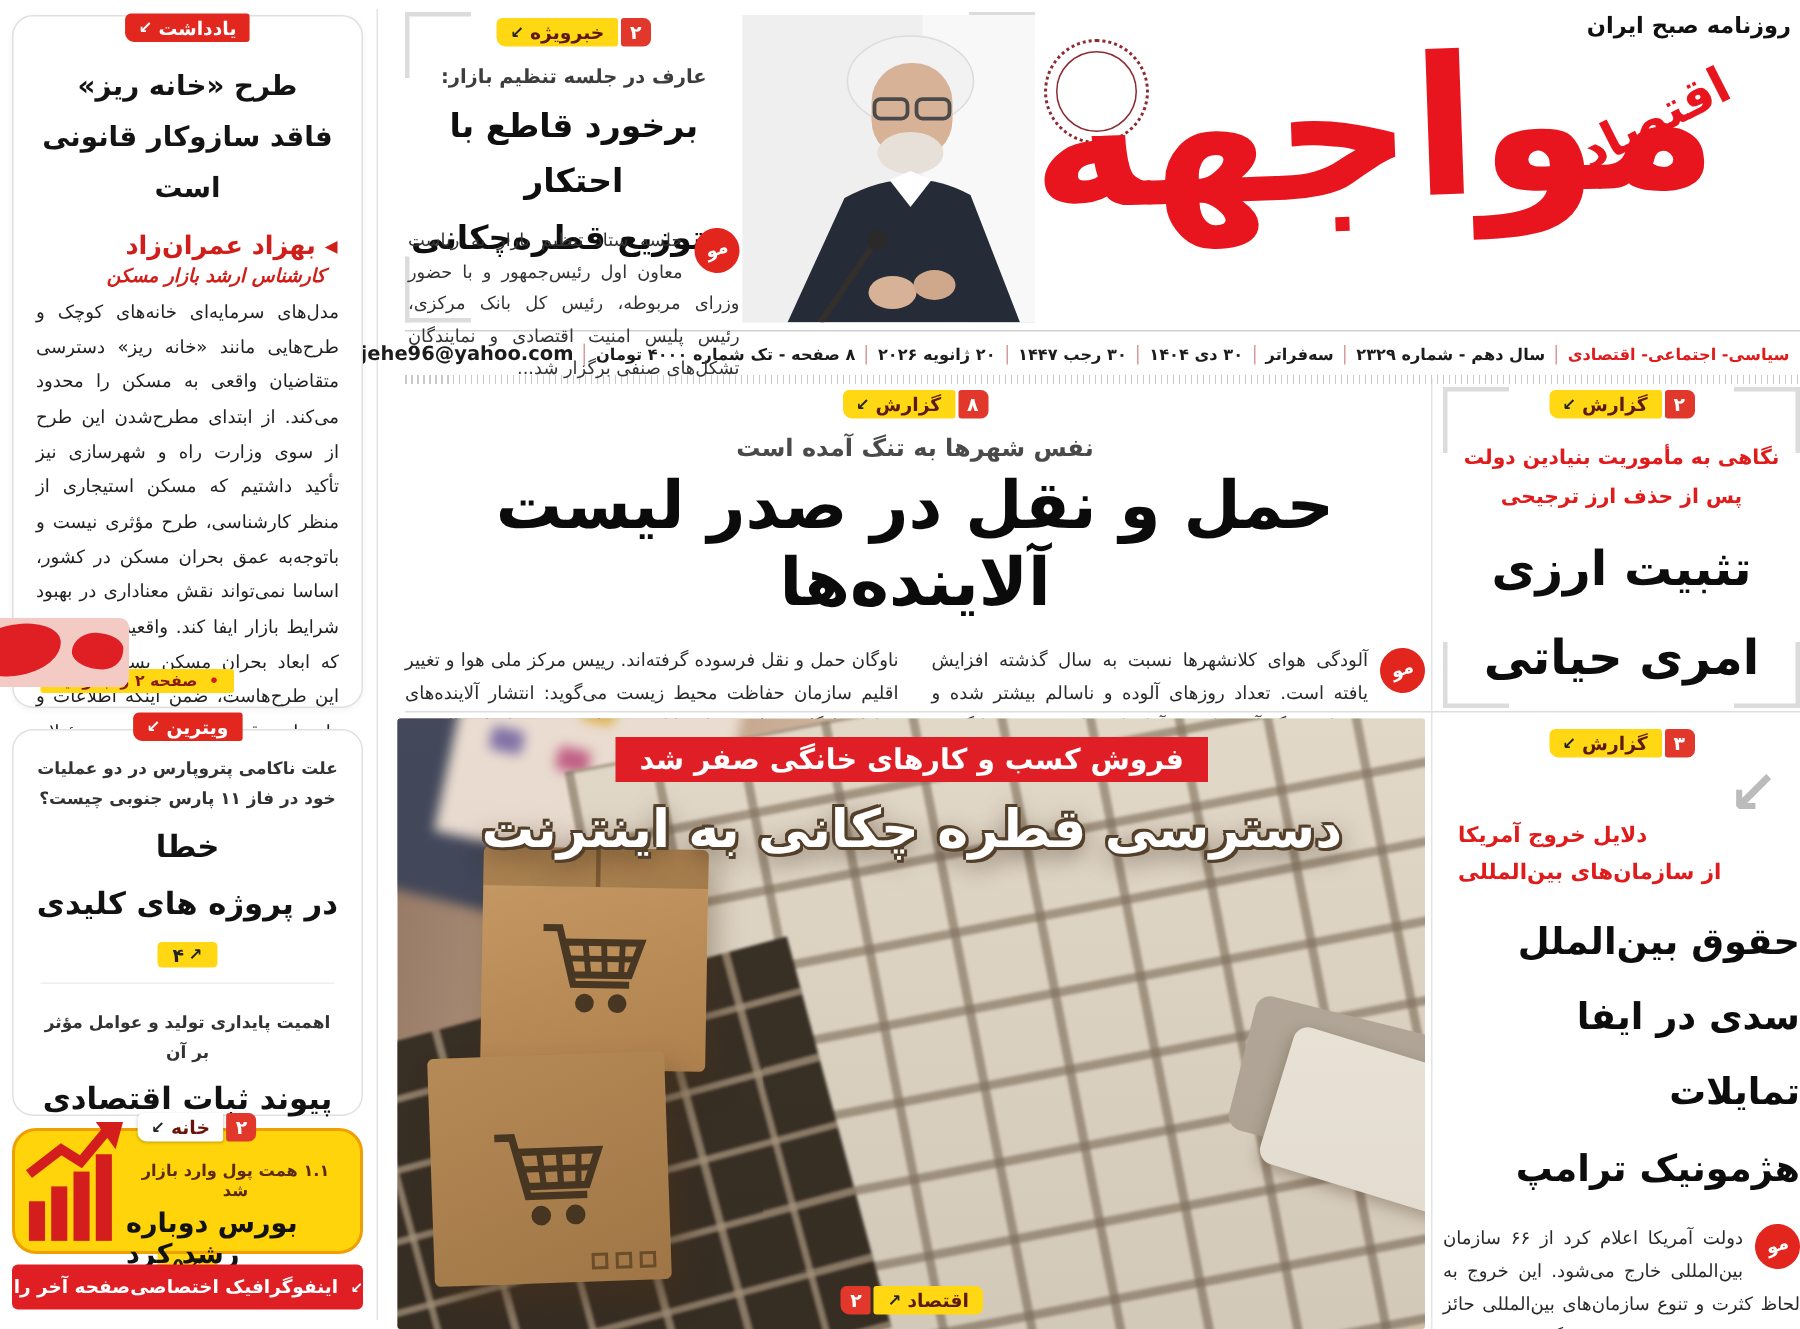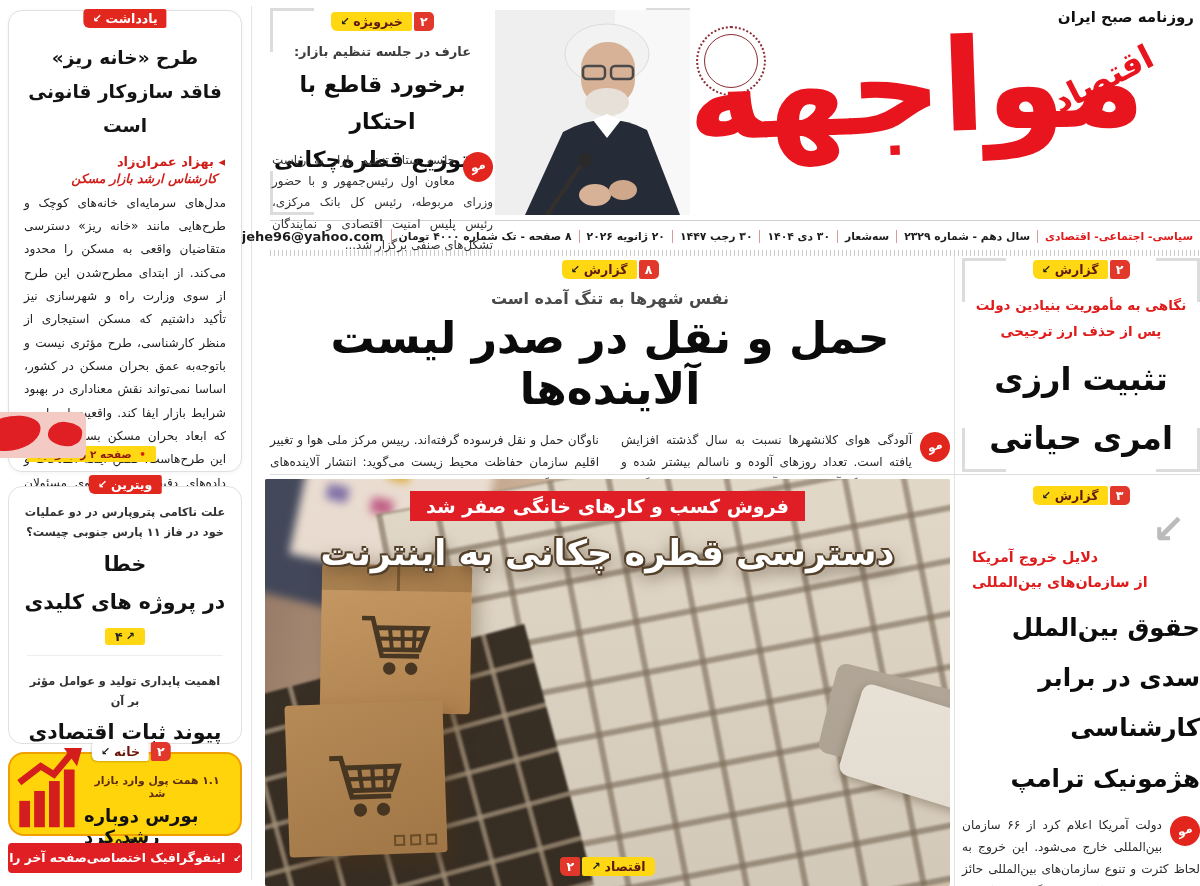--- a/index.html
+++ b/index.html
@@ -49,21 +49,21 @@
   .dl-cat { color:#e01b1b; }
   .dl-latin { direction:ltr; font-size:13px; }
   .hatch { left:270px; top:250px; width:930px; height:6px;
            background:repeating-linear-gradient(90deg,#c9c9c9 0 1px, transparent 1px 4px); }
 
   
   .note-card { left:8px; top:10px; width:234px; height:462px; background:#fff; border:1px solid #e0e0e0;
                border-radius:14px; box-shadow:0 1px 4px rgba(0,0,0,.05); }
   .note-tag { position:absolute; top:-2px; left:50%; transform:translateX(-50%); }
   .note-title { margin-top:30px; text-align:center; font-size:18.5px; font-weight:bold; color:#141414; line-height:1.85; }
-  .note-author { margin:10px 16px 0; font-size:13px; font-weight:bold; color:#d01f1a; }
+  .note-author { margin:10px 16px 0; font-size:17px; font-weight:bold; color:#d01f1a; }
   .note-role { margin:2px 24px 0; font-size:12.5px; font-weight:bold; color:#d01f1a;font-style:italic; }
   .note-body { margin:6px 15px 0; font-size:12.1px; line-height:1.93; color:#222; text-align:justify; }
   .note-footer { position:absolute; bottom:9px; left:18px; background:#ffd813; color:#8a1a10;
                  font-size:10.5px; font-weight:bold; padding:2px 10px; border-radius:2px; }
   .note-footer .b { color:#d01f1a; margin-left:4px; }
 
   .watermark { left:0; top:412px; width:86px; height:46px; background:#f3cbc4; overflow:hidden; z-index:6; border-radius:0 6px 6px 0; }
   .wm1 { position:absolute; left:-14px; top:4px; width:55px; height:34px; background:#e01f25; border-radius:46% 54% 60% 40%/55% 45% 60% 40%; transform:rotate(-8deg); }
   .wm2 { position:absolute; left:48px; top:10px; width:34px; height:24px; background:#e01f25; border-radius:50% 50% 45% 55%/60% 40% 55% 45%; transform:rotate(6deg); }
 
@@ -177,21 +177,21 @@
     <div class="seal">
         <div class="seal-inner"></div>
       </div>
     <div class="calli">مواجهه</div>
     <div class="calli-sub">اقتصادی</div>
   </div>
 
   <div class="abs dateline">
     <span class="dl-item dl-cat">سیاسی- اجتماعی- اقتصادی</span>
     <span class="dl-item">سال دهم - شماره ۲۳۲۹</span>
-    <span class="dl-item">سه‌شعار</span>
+    <span class="dl-item">سه‌فراتر</span>
     <span class="dl-item">۳۰ دی ۱۴۰۴</span>
     <span class="dl-item">۳۰ رجب ۱۴۴۷</span>
     <span class="dl-item">۲۰ ژانویه ۲۰۲۶</span>
     <span class="dl-item">۸ صفحه - تک شماره ۴۰۰۰ تومان</span>
     <span class="dl-item dl-latin">movajehe96@yahoo.com</span>
     <span class="dl-item dl-latin">www.movajehe.ir</span>
   </div>
   <div class="abs hatch"></div>
 
   <div class="abs note-card">
@@ -383,21 +383,21 @@
         <span class="tg-badge">۳</span>
       </div>
     </div>
     <div class="intl-arrow">↙</div>
     <div class="intl-kicker">
       <div>دلایل خروج آمریکا</div>
       <div>از سازمان‌های بین‌المللی</div>
     </div>
     <div class="intl-head">
       <div>حقوق بین‌الملل</div>
-      <div>سدی در برابر کارشناسی</div>
+      <div>سدی در ایفا تمایلات</div>
       <div>هژمونیک ترامپ</div>
     </div>
     <div class="intl-body">
       <span class="mo-icon">مو</span>
       <span>دولت آمریکا اعلام کرد از ۶۶ سازمان بین‌المللی خارج می‌شود. این خروج به لحاظ کثرت و تنوع سازمان‌های بین‌المللی حائز اهمیت است و انعکاسی از الگوهای حاکم بر ذهنیت نخبگان سیاست خارجی کنونی آمریکا است. چگونه می‌توان این حرکت بین‌المللی آمریکا را تجزیه و تحلیل کرد؟ در پاسخ ابتدا باید چگونگی سازمان‌هایی که آمریکا از آنها خارج شده ...</span>
     </div>
   </div>
 
   <div class="abs vitrine">
     <div class="vit-tag tag tg-red">

